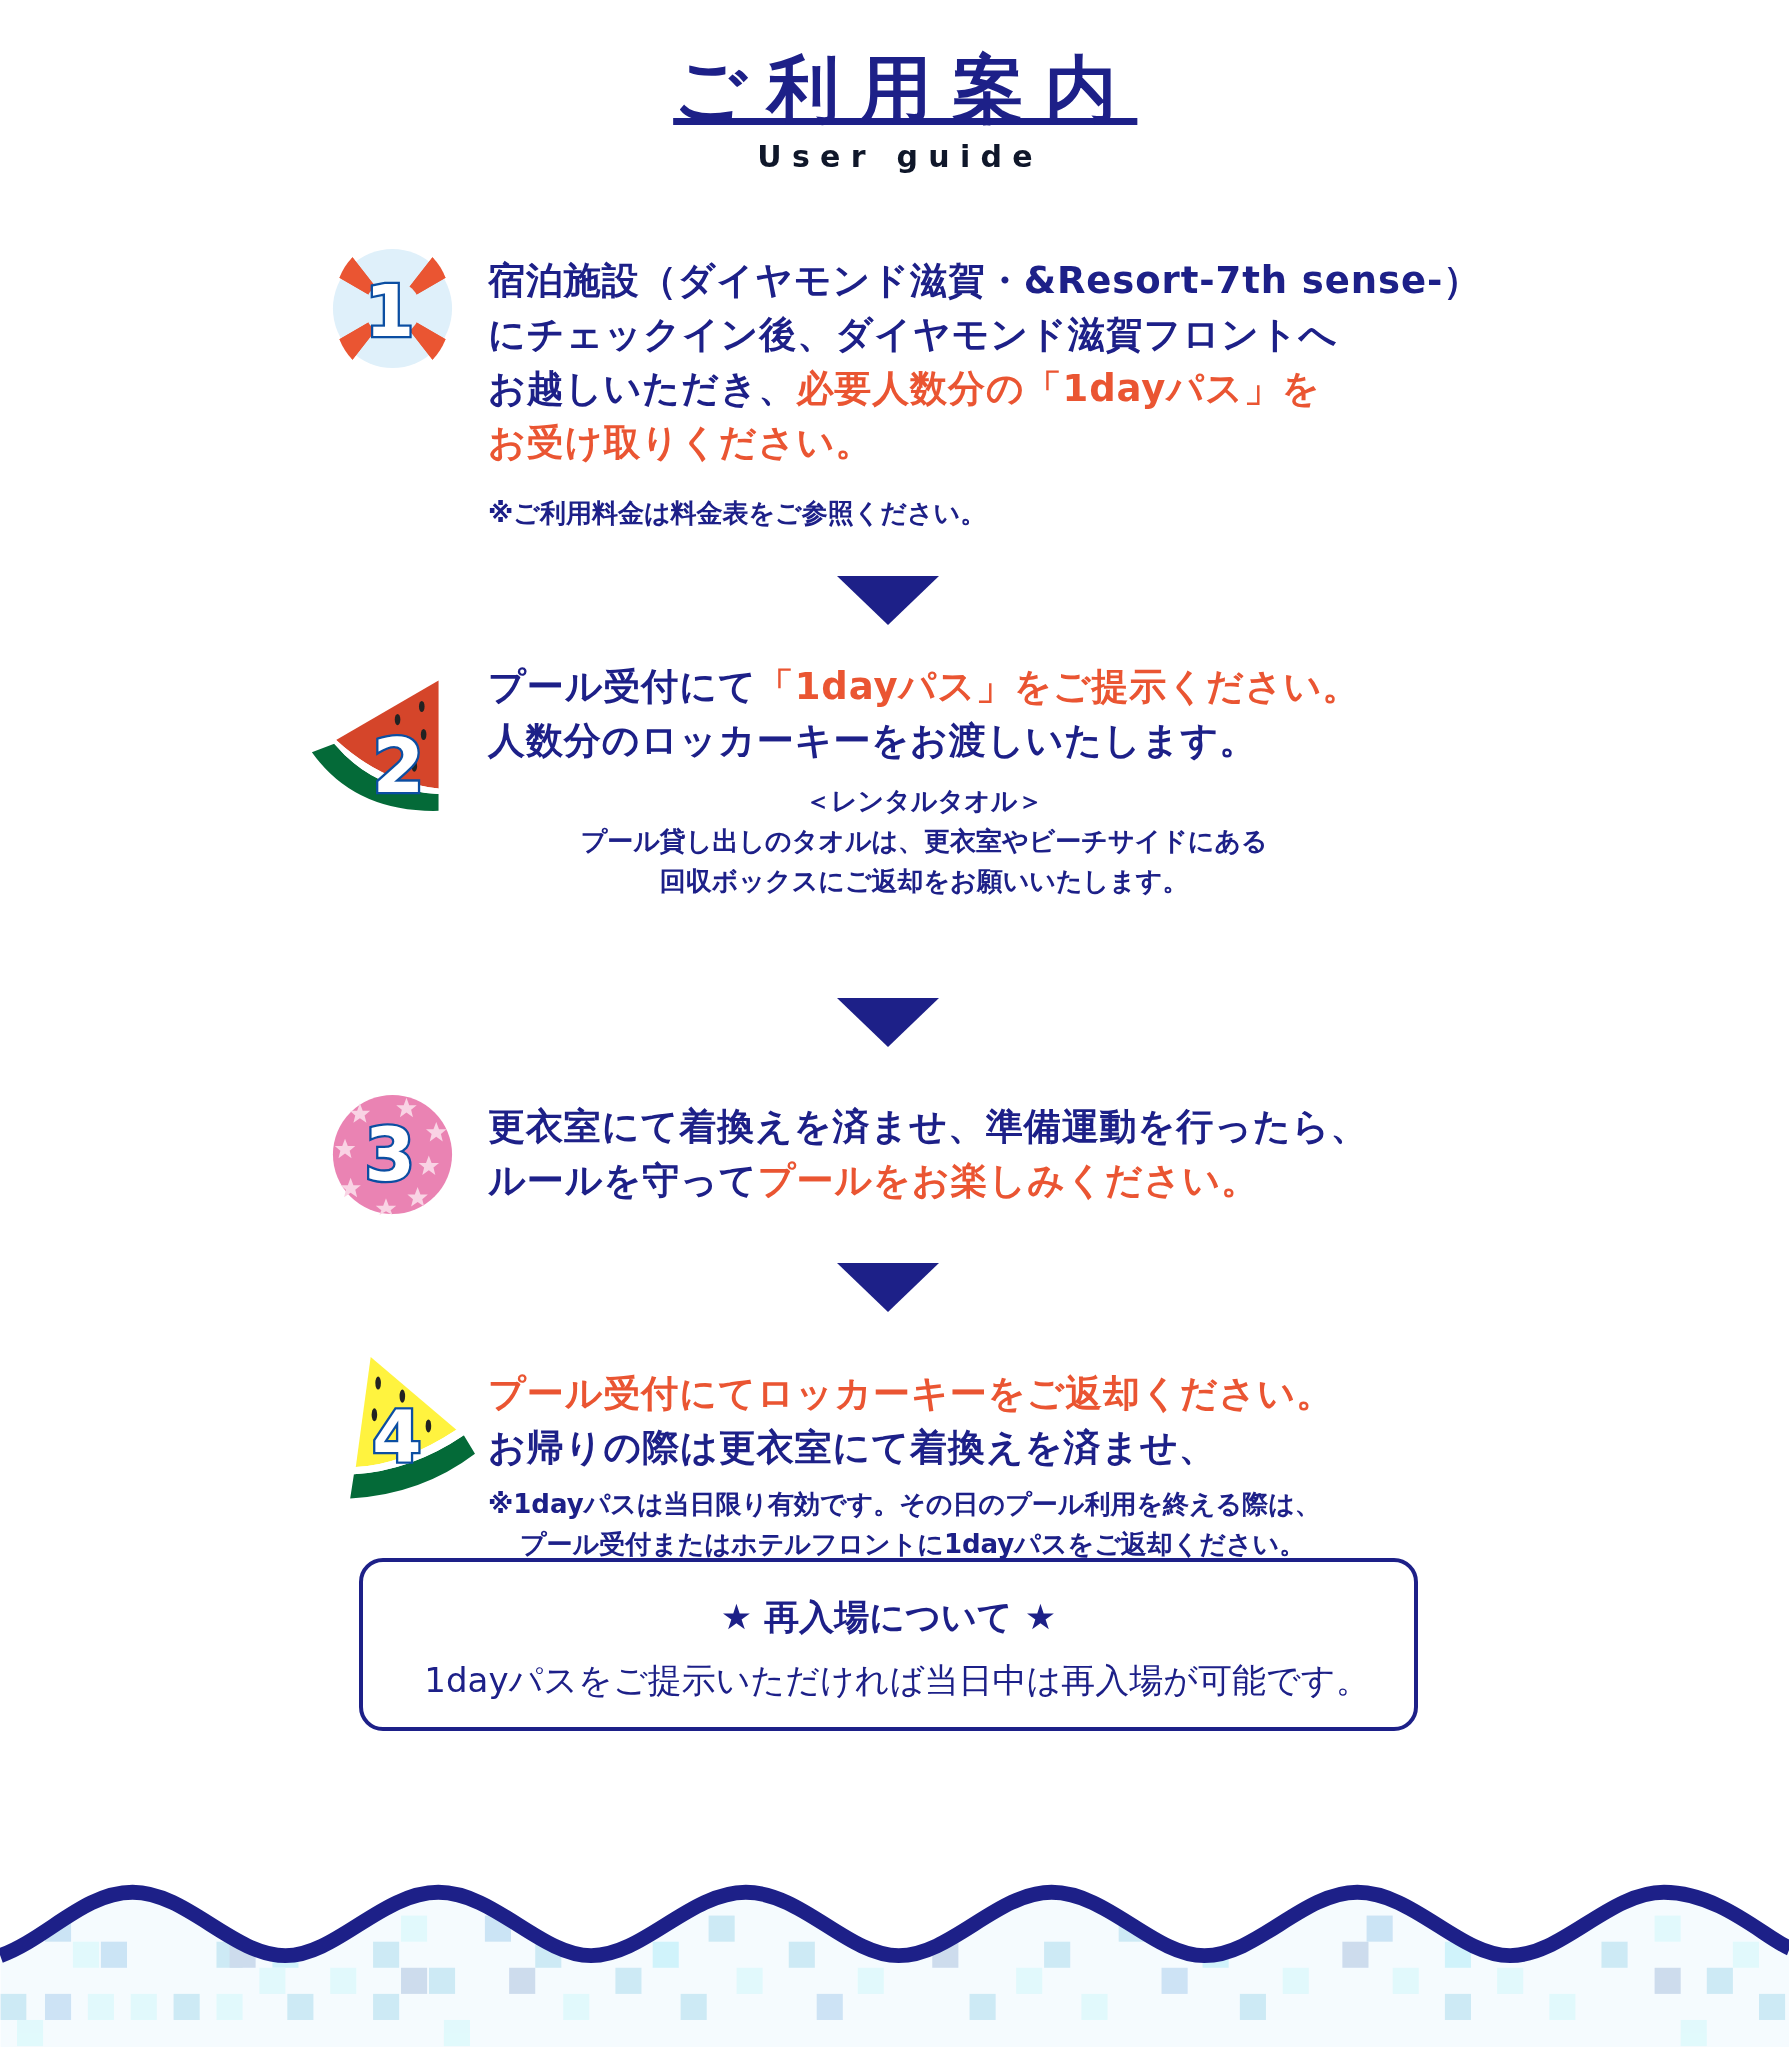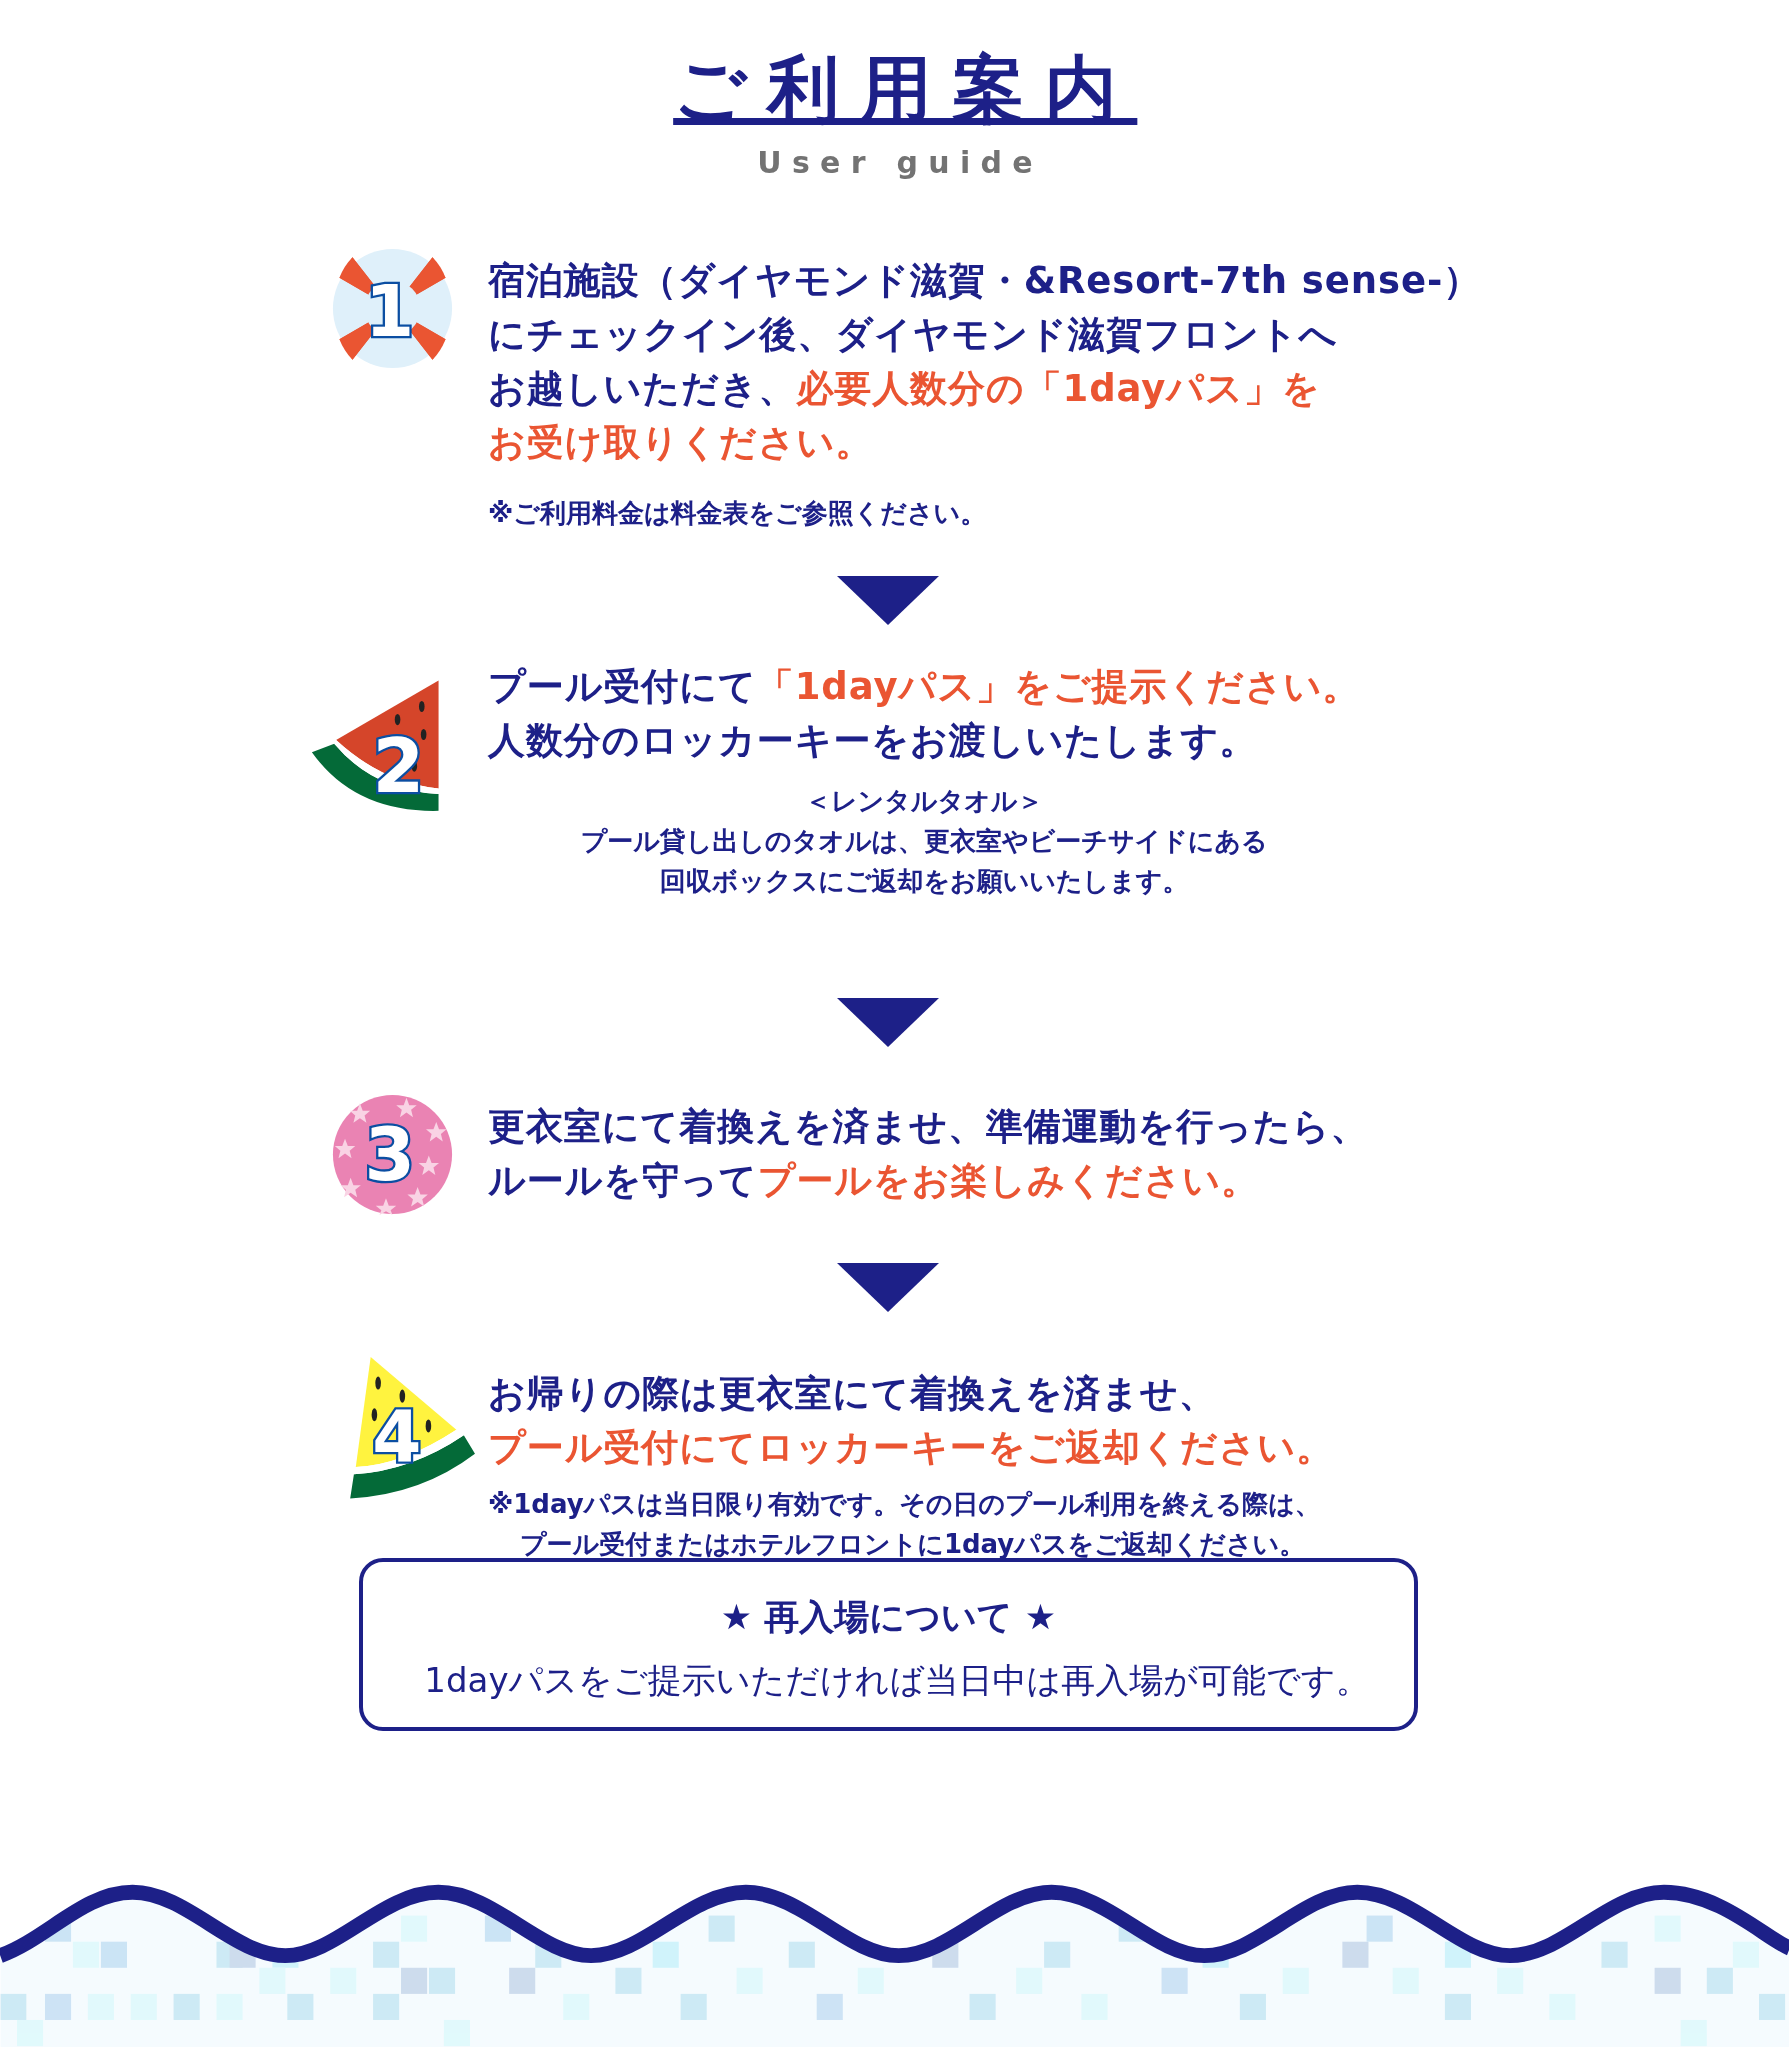--- a/index.html
+++ b/index.html
@@ -1,22 +1,22 @@
 <!DOCTYPE html>
 <html style="font-size:15px"><head>
 <meta charset="utf-8">
 <style>
   * { margin:0; padding:0; box-sizing:border-box; }
   html, body { width:1790px; height:2047px; background:#ffffff; overflow:hidden; }
   body { position:relative; font-family:"DejaVu Sans", "Liberation Sans", sans-serif; color:#1d2088; }
 
   .title { position:absolute; left:0; width:1790px; top:52px; text-align:center;
     font-size:72px; font-weight:bold; letter-spacing:20.5px; color:#1d2088; line-height:75px; padding-left:20.5px;text-decoration:underline; }
-  .subtitle { position:absolute; left:0; width:1790px; top:144px; text-align:center;
-    font-size:30px; font-weight:bold; letter-spacing:10.3px; color:#737373; line-height:37px; padding-left:10.3px; }
+  .subtitle { position:absolute; left:0; width:1790px; top:138px; text-align:center;
+    font-size:30px; font-weight:bold; letter-spacing:10.3px; color:#0f172a; line-height:37px; padding-left:10.3px; }
 
   .step { position:absolute; left:0; width:1790px; }
   .icon { position:absolute; }
   .step-text { position:absolute; left:488px; }
   .lead { font-size:37px; font-weight:bold; line-height:54px; color:#1d2088; white-space:nowrap; letter-spacing:0.9px; }
   .accent { color:#ea5532; }
   .note { font-size:26px; font-weight:bold; line-height:40px; color:#1d2088; white-space:nowrap; }
   .note-indent { padding-left:32px; }
 
   .arrow { position:absolute; left:837px; width:0; height:0;
@@ -118,22 +118,22 @@
     <path d="M20 118 Q70 116 128 78 L136 84 Q80 122 18 126 Z" fill="#fff"></path>
     <g fill="#222">
       <ellipse cx="44" cy="28" rx="3" ry="7"></ellipse>
       <ellipse cx="70" cy="42" rx="3" ry="7"></ellipse>
       <ellipse cx="40" cy="62" rx="3" ry="7"></ellipse>
       <ellipse cx="98" cy="74" rx="3" ry="7"></ellipse>
     </g>
     <text x="64" y="112" text-anchor="middle" font-family="'DejaVu Sans', sans-serif" font-weight="bold" font-size="76" fill="#fff" stroke="#0b4ea2" stroke-width="5" paint-order="stroke">4</text>
   </svg>
   <div class="step-text" style="top:1367px;">
+    <div class="lead accent"><span>プール受付にてロッカーキーをご返却ください。</span></div>
     <div class="lead"><span>お帰りの際は更衣室にて着換えを済ませ、</span></div>
-    <div class="lead accent"><span>プール受付にてロッカーキーをご返却ください。</span></div>
     <div style="margin-top:9.3px;">
       <div class="note">※1dayパスは当日限り有効です。その日のプール利用を終える際は、</div>
       <div class="note note-indent">プール受付またはホテルフロントに1dayパスをご返却ください。</div>
     </div>
   </div>
 </div>
 
 <div class="reentry-box">
   <div class="reentry-title">★ 再入場について ★</div>
   <div class="reentry-body">1dayパスをご提示いただければ当日中は再入場が可能です。</div>

